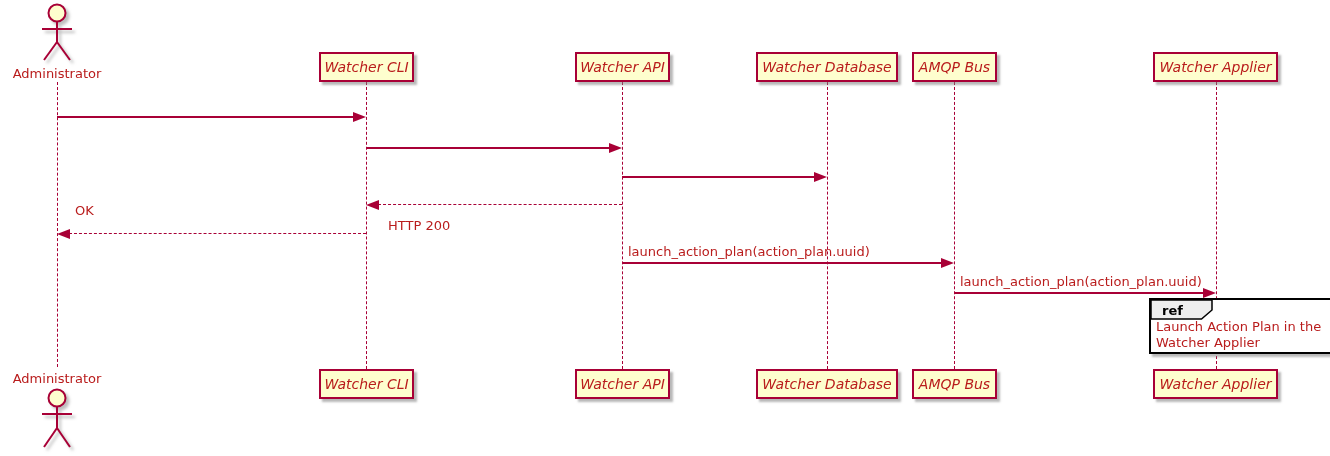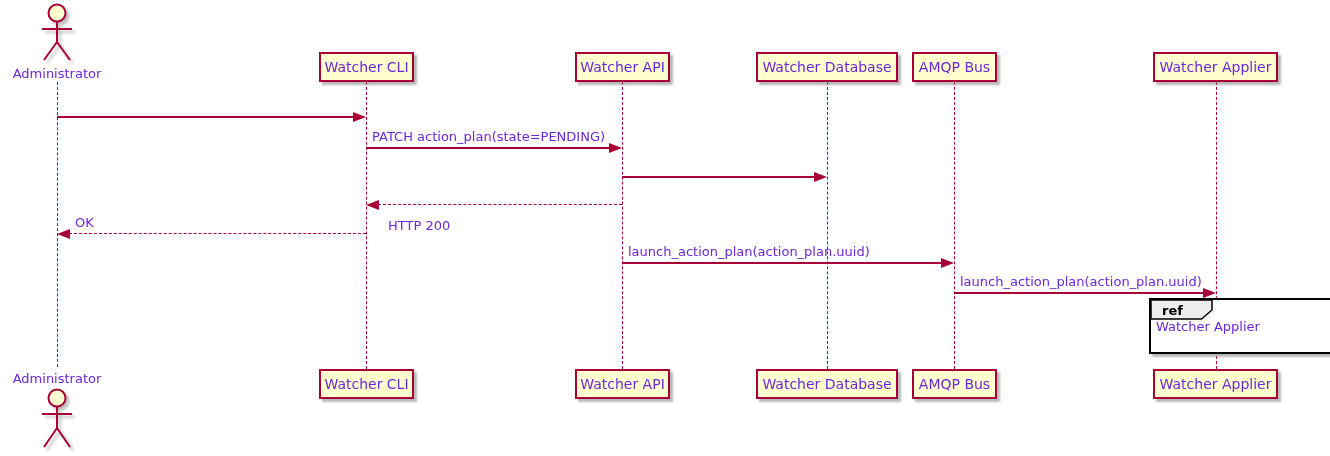--- a/index.html
+++ b/index.html
@@ -1,28 +1,28 @@
 <!DOCTYPE html>
 <html><head>
 <meta charset="utf-8">
 <style>
   * { margin:0; padding:0; box-sizing:border-box; }
   body { background:#ffffff; }
   .canvas {
     position:relative; width:1330px; height:456px; background:#ffffff;
-    font-family:"DejaVu Sans", sans-serif; color:#6d28d9; overflow:hidden;
+    font-family:"DejaVu Sans", sans-serif; color:#b91c1c; overflow:hidden;
   }
   .lifeline {
     position:absolute; width:0; border-left:1px dashed #A80036;
   }
   .pbox {
     position:absolute; height:30px; background:#FEFECE;
     border:2px solid #A80036; box-shadow:3px 3px 2px rgba(125,125,125,0.55);
     display:flex; align-items:center; justify-content:center;
-    font-size:14px; white-space:nowrap;
+    font-size:14px; white-space:nowrap;font-style:italic;
   }
   .actor-label {
     position:absolute; width:114px; text-align:center; font-size:13px;
   }
   .actor-figure { position:absolute; filter:drop-shadow(3px 3px 1.5px rgba(125,125,125,0.5)); }
   .msg-label { position:absolute; font-size:13px; white-space:nowrap; }
   .msg-line-solid { position:absolute; height:1.5px; background:#A80036; }
   .msg-line-dashed { position:absolute; height:0; border-top:1px dashed #A80036; }
   .arrow-right {
     position:absolute; width:0; height:0;
@@ -78,49 +78,49 @@
   <div class="pbox" style="left:912px;  top:52px; width:85px;">
       <span>AMQP Bus</span>
     </div>
   <div class="pbox" style="left:1153px; top:52px; width:125px;">
       <span>Watcher Applier</span>
     </div>
 
   <div class="msg-line-solid" style="left:57px; top:116px; width:297px;"></div>
   <div class="arrow-right" style="left:353px; top:112px;"></div>
 
-  <div class="msg-label" style="left:372px; top:129px;">PATCH action_plan(state=PENDING)</div>
   <div class="msg-line-solid" style="left:366px; top:147px; width:244px;"></div>
   <div class="arrow-right" style="left:609px; top:143px;"></div>
 
   <div class="msg-line-solid" style="left:622px; top:176px; width:193px;"></div>
   <div class="arrow-right" style="left:814px; top:172px;"></div>
 
   <div class="msg-label" style="left:388px; top:186px;margin-top:32px;">HTTP 200</div>
   <div class="msg-line-dashed" style="left:378px; top:204px; width:244px;"></div>
   <div class="arrow-left" style="left:366px; top:200px;"></div>
 
-  <div class="msg-label" style="left:75px; top:215px;">OK</div>
+  <div class="msg-label" style="left:75px; top:203px;">OK</div>
   <div class="msg-line-dashed" style="left:69px; top:233px; width:297px;"></div>
   <div class="arrow-left" style="left:57px; top:229px;"></div>
 
   <div class="msg-label" style="left:628px; top:244px;">launch_action_plan(action_plan.uuid)</div>
   <div class="msg-line-solid" style="left:622px; top:262px; width:319px;"></div>
   <div class="arrow-right" style="left:941px; top:258px;"></div>
 
   <div class="msg-label" style="left:960px; top:274px;">launch_action_plan(action_plan.uuid)</div>
   <div class="msg-line-solid" style="left:954px; top:292px; width:249px;"></div>
   <div class="arrow-right" style="left:1203px; top:288px;"></div>
 
   <div class="ref-box">
     <svg class="ref-tab" width="64" height="21" viewBox="0 0 64 21">
       <path d="M1,1 H62 V11 L51.5,20 H1 Z" fill="#EEEEEE" stroke="#000000" stroke-width="1.5"></path>
       <text x="12" y="15.5">ref</text>
     </svg>
     <div class="ref-body">
+      <div>Launch Action Plan in the</div>
       <div>Watcher Applier</div>
     </div>
   </div>
 
   <div class="pbox" style="left:319px;  top:369px; width:95px;">
       <span>Watcher CLI</span>
     </div>
   <div class="pbox" style="left:575px;  top:369px; width:95px;">
       <span>Watcher API</span>
     </div>

